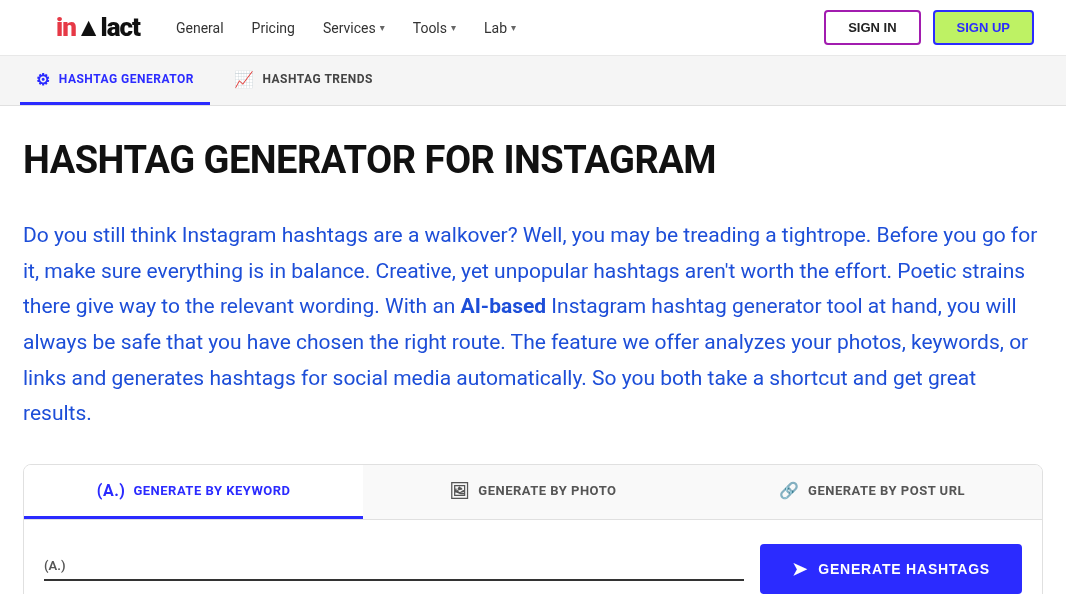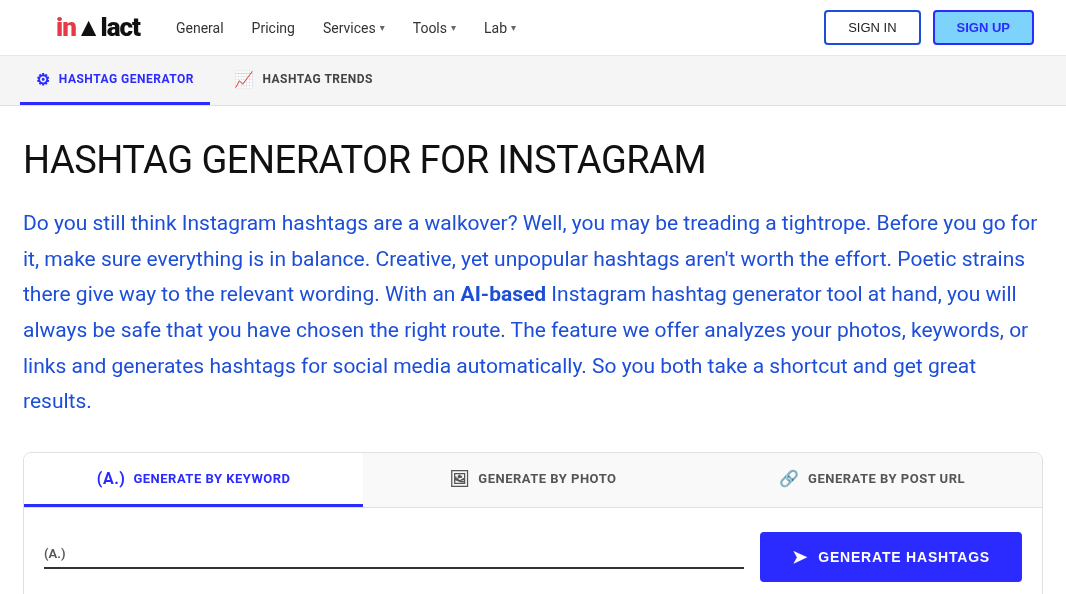--- a/index.html
+++ b/index.html
@@ -24,33 +24,33 @@
       text-decoration: none;
       cursor: pointer;
       display: flex;
       align-items: center;
       gap: 4px;
     }
     .chevron { font-size: 10px; color: #666; }
     .navbar-right { display: flex; align-items: center; gap: 12px; }
     .btn-signin {
       padding: 8px 22px;
-      border: 2px solid #1d4ed8;
+      border: 2px solid #a21caf;
       border-radius: 4px;
       background: #fff;
       color: #222;
       font-size: 13px;
-      font-weight: 400;
+      font-weight: 700;
       cursor: pointer;
     }
     .btn-signup {
       padding: 8px 22px;
       border: 2px solid #2b2bff;
       border-radius: 4px;
-      background: #7dd3fc;
+      background: #bef264;
       color: #2b2bff;
       font-size: 13px;
       font-weight: 700;
       cursor: pointer;
     }
 
     
     .subnav {
       display: flex;
       align-items: center;
@@ -81,24 +81,24 @@
     .subnav-icon { font-size: 16px; }
 
     
     .main-content {
       max-width: 1060px;
       margin: 0 auto;
       padding: 32px 20px 20px;
     }
     .page-title {
       font-size: 38px;
-      font-weight: 400;
+      font-weight: 700;
       color: #111;
       text-transform: uppercase;
-      margin-bottom: 24px;
+      margin-bottom: 36px;
       letter-spacing: -0.5px;
     }
     .page-description {
       font-size: 21px;
       line-height: 1.7;
       color: #1d4ed8;
       max-width: 1020px;
       margin-bottom: 32px;
     }
     .page-description strong { font-weight: 700; }

